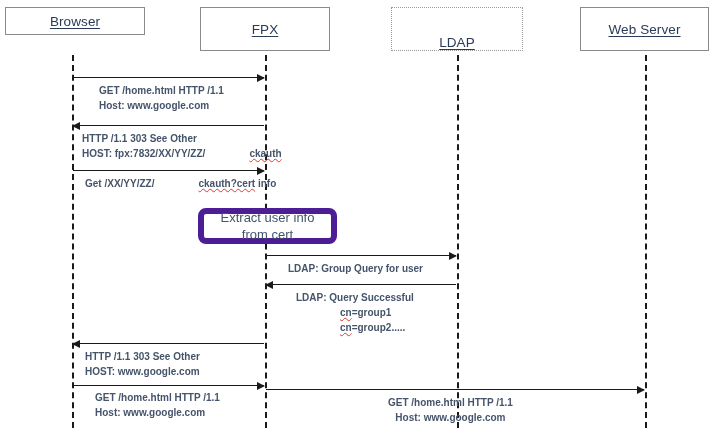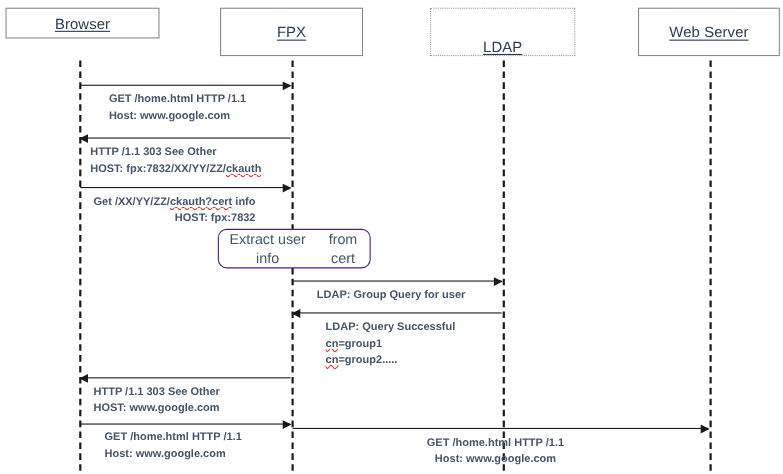--- a/index.html
+++ b/index.html
@@ -79,31 +79,32 @@
     font-weight: bold;
   }
   .msg-text .line { display: block; }
   .msg-text.center { text-align: center; }
 
   
   .spell {
     text-decoration: underline wavy #e03a2f;
     text-decoration-skip-ink: none;
     text-underline-offset: 1px;
+    padding-left: 44px;
   }
 
   
   .note-box {
     position: absolute;
     box-sizing: border-box;
-    border: 1px solid #4c1d95;
+    border: 6px solid #4c1d95;
     border-radius: 8px;
     background: #ffffff;
     display: flex;
-    flex-direction: row;
+    flex-direction: column;
     align-items: center;
     justify-content: center;
     font-size: 13px;
     line-height: 17px;
     color: #45546a;
     text-align: center;
   }
 </style>
 </head>
 <body>
@@ -139,21 +140,20 @@
 
   <div class="arrow to-left" style="left:73px; top:125px; width:191px;"></div>
   <div class="msg-text" style="left:82px; top:131px;">
     <span class="line">HTTP /1.1 303 See Other</span>
     <span class="line">HOST: fpx:7832/XX/YY/ZZ/<span class="spell">ckauth</span></span>
   </div>
 
   <div class="arrow to-right" style="left:73px; top:170px; width:191px;"></div>
   <div class="msg-text" style="left:85px; top:176px;text-align:right;">
     <span class="line">Get /XX/YY/ZZ/<span class="spell">ckauth?cert</span> info</span>
-    <span class="line">HOST: fpx:7832</span>
   </div>
 
   <div class="note-box" style="left:198px; top:208px; width:139px; height:36px;">
     <span>Extract user info</span>
     <span>from cert</span>
   </div>
 
   <div class="arrow to-right" style="left:266px; top:255px; width:190px;"></div>
   <div class="msg-text" style="left:288px; top:261px;">
     <span class="line">LDAP: Group Query for user</span>

